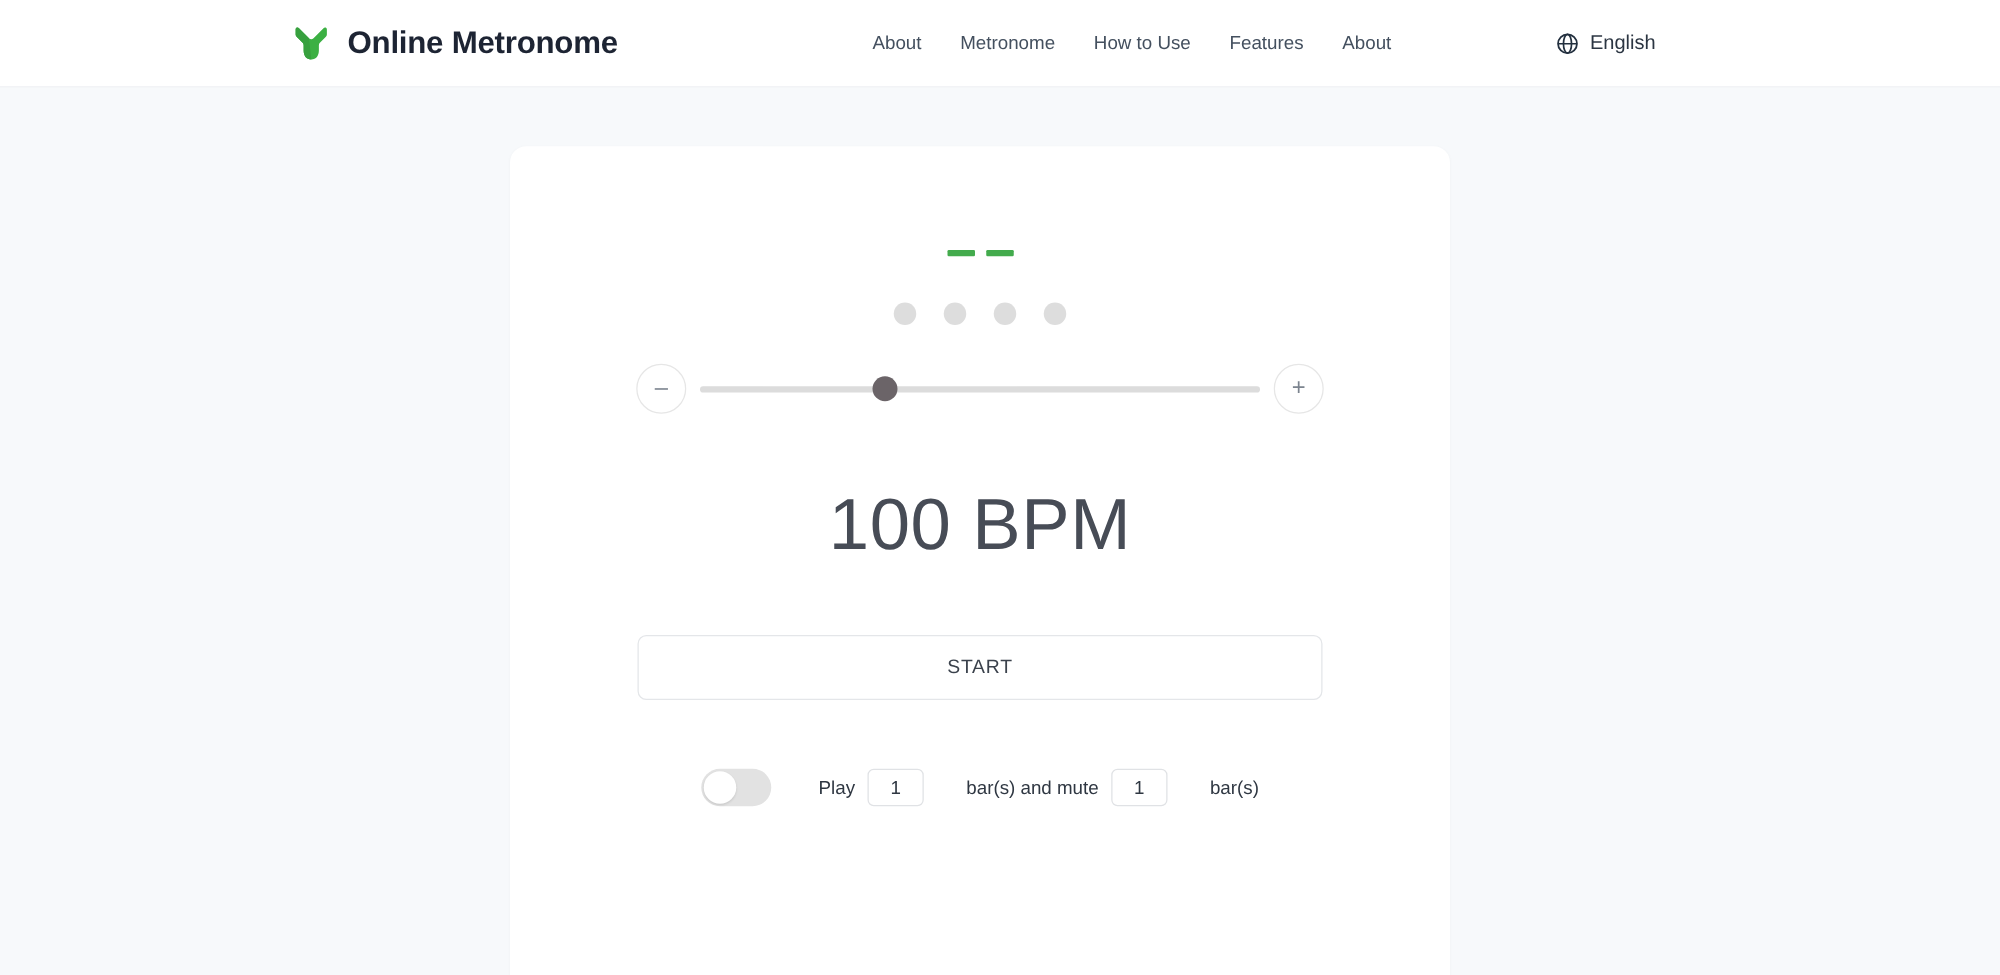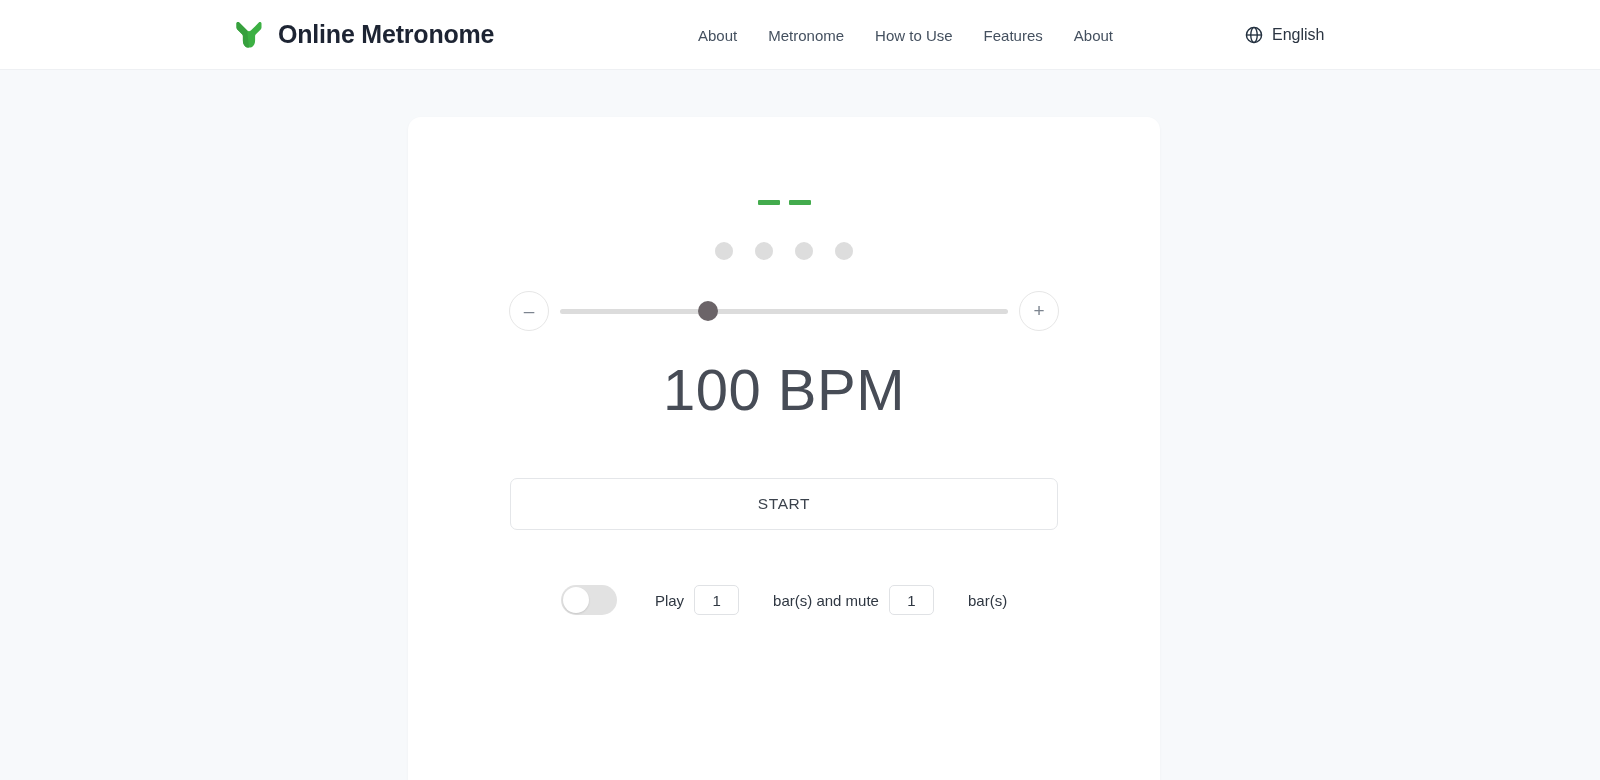--- a/index.html
+++ b/index.html
@@ -194,21 +194,21 @@
     width: 20px;
     height: 20px;
     border-radius: 50%;
     background: #6b6468;
     transform: translateX(-50%);
     cursor: pointer;
   }
 
   
   .bpm-readout {
-    margin-top: 30px;
+    margin-top: 60px;
     text-align: center;
     font-size: 58px;
     font-weight: 300;
     color: #474c56;
     letter-spacing: 0.5px;
     line-height: 1;
   }
 
   
   .action-stack {

